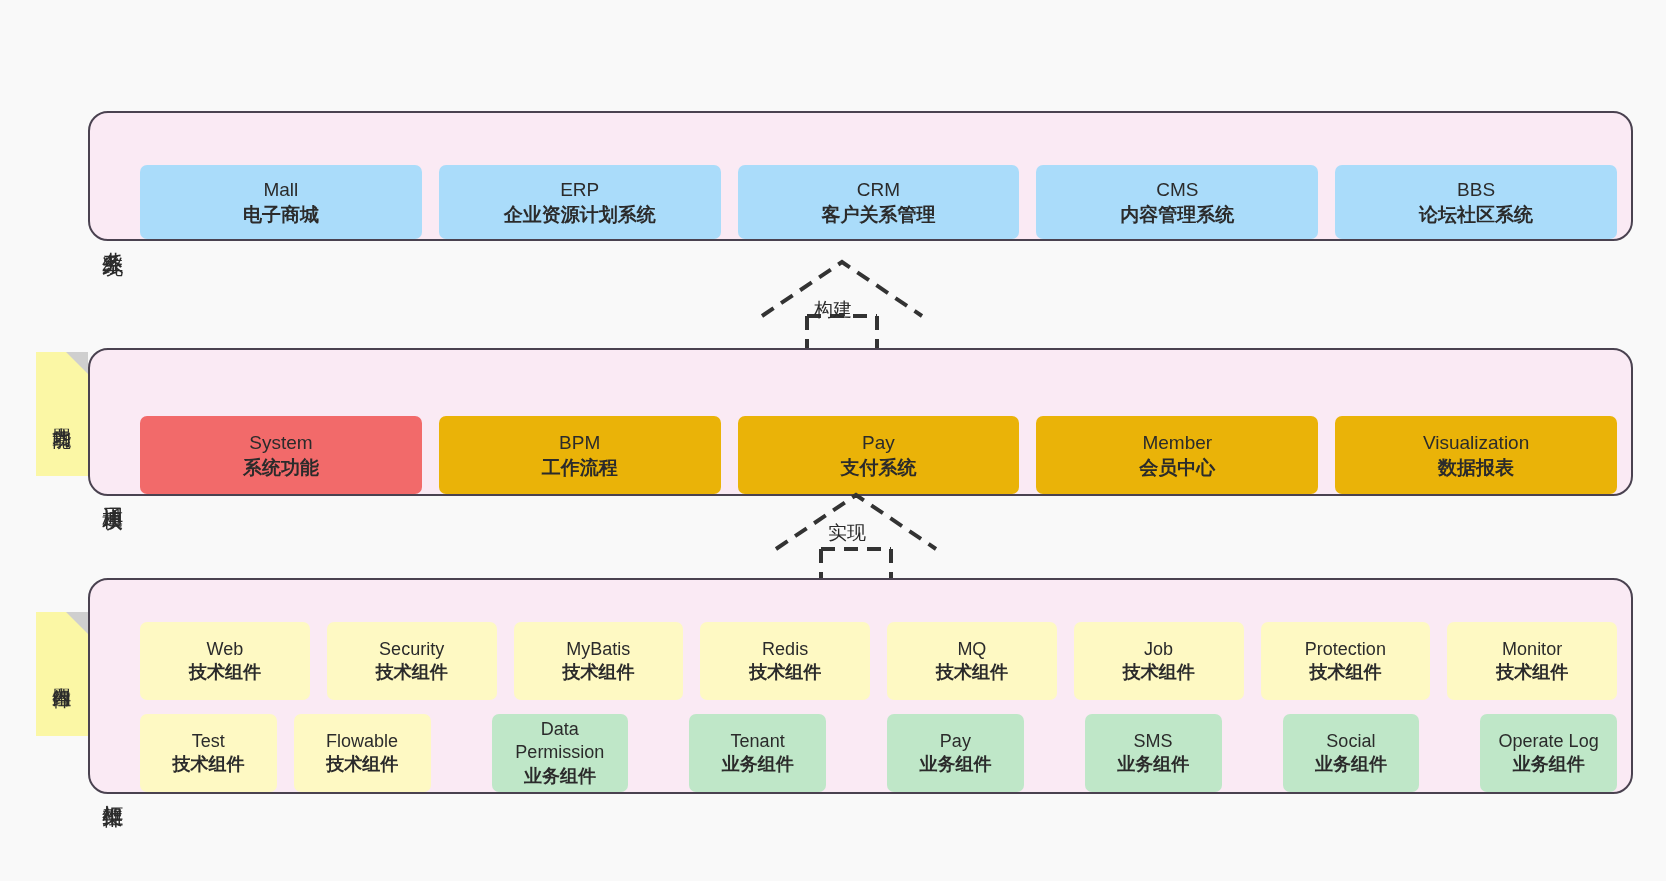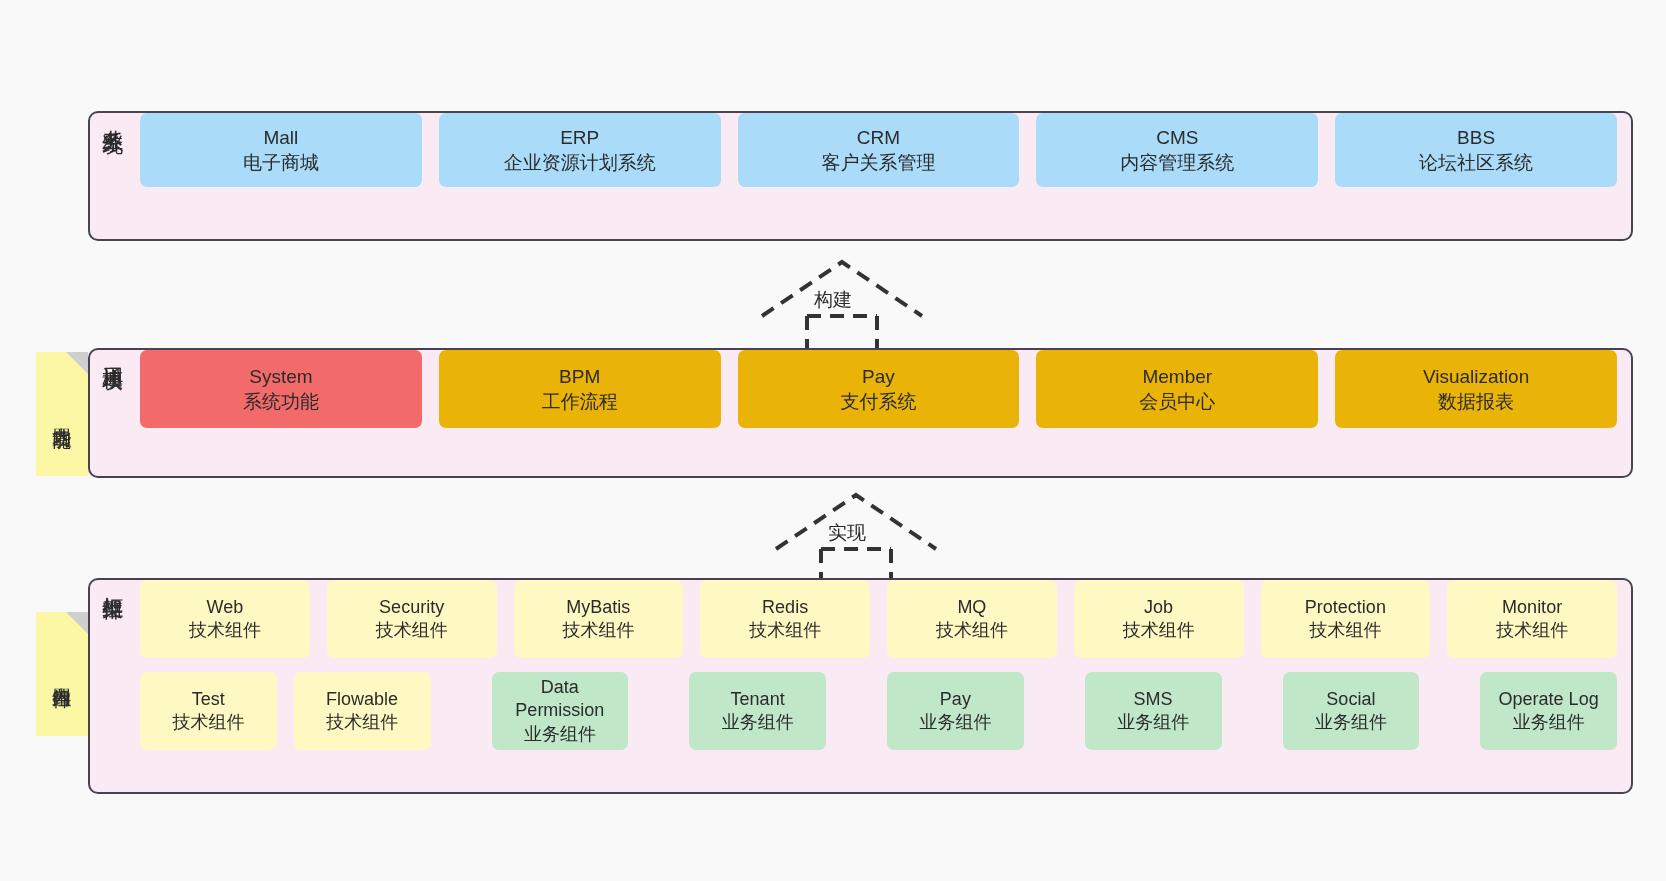--- a/index.html
+++ b/index.html
@@ -22,24 +22,24 @@
     width: 1666px;
     height: 881px;
   }
 
   
   .layer-panel {
     position: absolute;
     box-sizing: border-box;
     background: #faeaf4;
     border: 2px solid #4a4250;
-    border-radius: 10px;
+    border-radius: 20px;
     display: flex;
     flex-direction: row;
-    align-items: flex-start;
+    align-items: flex-end;
   }
   .layer-title {
     flex: 0 0 auto;
     width: 46px;
     display: flex;
     align-items: center;
     justify-content: center;
     font-size: 21px;
     line-height: 1.12;
     letter-spacing: 1px;
@@ -69,38 +69,38 @@
     flex-direction: column;
     align-items: center;
     justify-content: center;
     text-align: center;
     font-size: 19px;
     line-height: 1.33;
     color: #2b2b2b;
     padding: 4px 6px;
   }
   .card .card-name { display: block; }
-  .card .card-sub  { display: block; }
+  .card .card-sub  { display: block; font-weight: bold; }
 
   
   #panel-business {
     left: 88px;
     top: 111px;
     width: 1545px;
     height: 130px;
   }
   #panel-business .card-row { height: 74px; }
   .card-blue { background: #aadcfa; }
 
   
   #panel-modules {
     left: 88px;
     top: 348px;
     width: 1545px;
-    height: 130px;
+    height: 148px;
   }
   #panel-modules .card-row { height: 78px; }
   .card-red       { background: #f26a6a; }
   .card-pink      { background: #eab308; }
 
   
   #panel-framework {
     left: 88px;
     top: 578px;
     width: 1545px;
@@ -157,21 +157,21 @@
   }
   .rel-label {
     position: absolute;
     font-size: 19px;
     color: #2b2b2b;
     background: transparent;
     white-space: nowrap;
     line-height: 1;
   }
   #arrow-build   { left: 752px; top: 256px;  width: 180px; height: 92px; }
-  #label-build   { left: 814px; top: 290px; text-align: right; }
+  #label-build   { left: 814px; top: 300px; text-align: right; }
   #arrow-impl    { left: 766px; top: 489px;  width: 180px; height: 92px; }
   #label-impl    { left: 828px; top: 523px; }
 </style>
 </head>
 <body>
 
 <div id="stage">
 
   <div class="layer-panel" id="panel-business">
     <div class="layer-title">业务系统</div>

